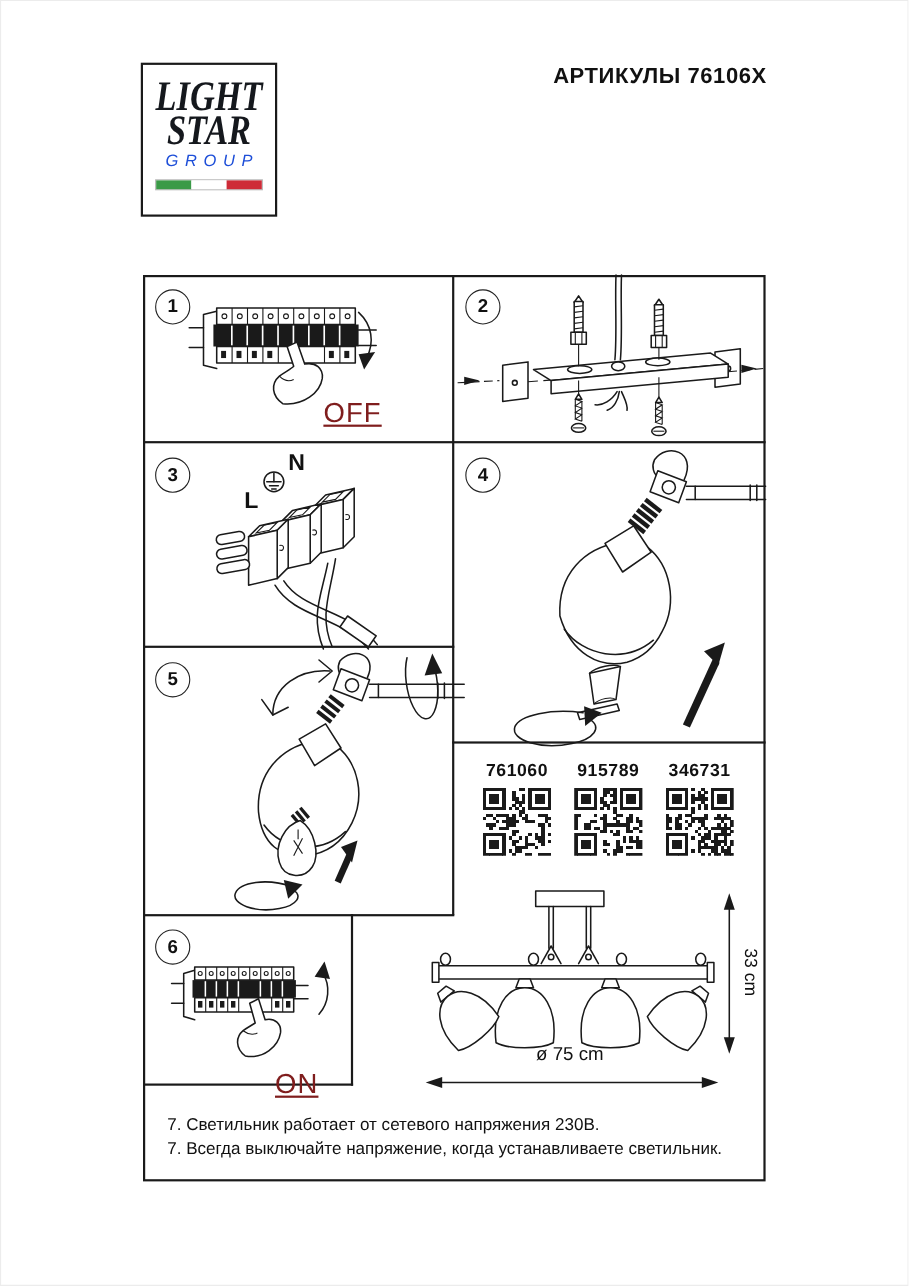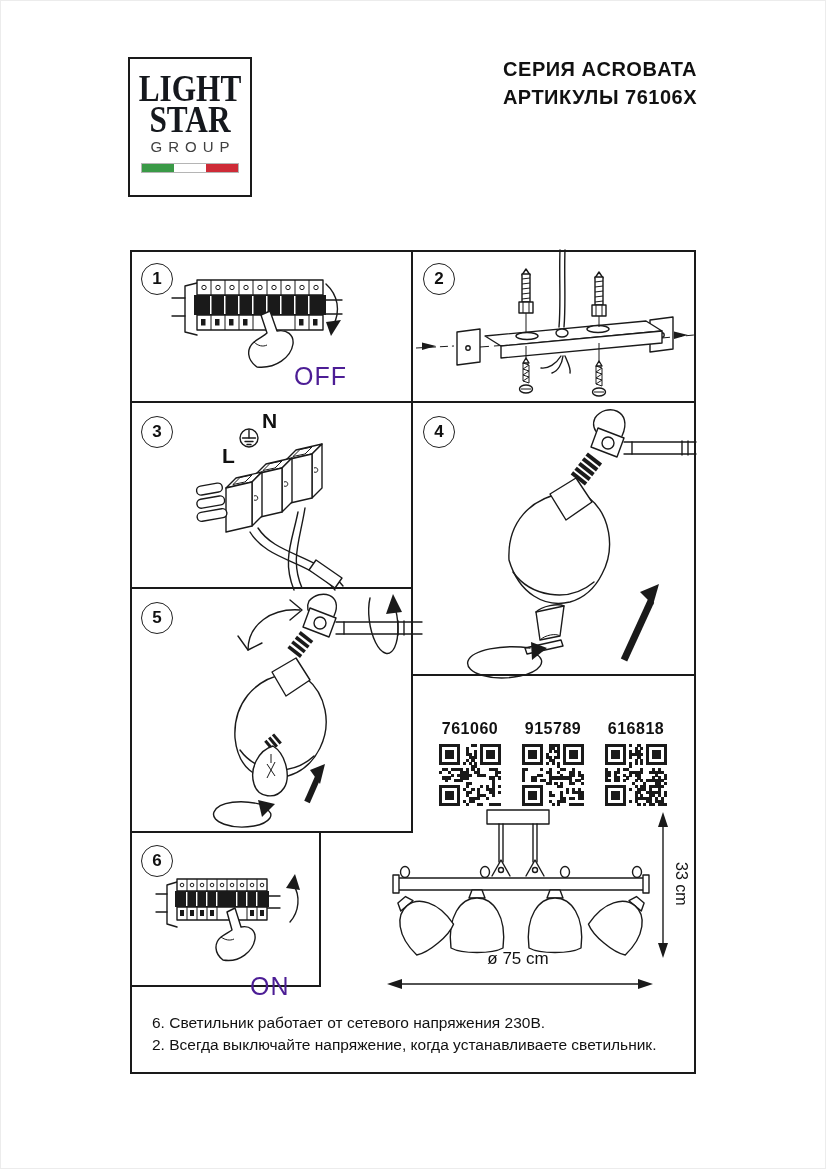--- a/index.html
+++ b/index.html
@@ -3,56 +3,56 @@
 <meta charset="utf-8">
 <style>
   * { margin:0; padding:0; box-sizing:border-box; }
   html,body { background:#ffffff; }
   body { font-family:"Liberation Sans", sans-serif; color:#111; }
   .page { position:relative; width:826px; height:1169px; background:#fff;
           box-shadow: inset 0 0 0 1px #ececec; overflow:hidden; }
 
   
   .logo-box { position:absolute; left:128px; top:57px; width:124px; height:140px;
-              border:2px solid #1a1a1a; text-align:center; padding-top:12px; background:#fff; }
+              border:2px solid #1a1a1a; text-align:center; padding-top:12px; background:#fff;font-style:italic; }
   .logo-word { font-family:"Liberation Serif", serif; font-weight:bold; font-size:34px;
                line-height:31px; letter-spacing:0px; color:#15181d;
                transform:scale(0.92,1.12); transform-origin:center top; }
-  .logo-group { font-size:15px; letter-spacing:6px; color:#404040; margin-top:5px;
+  .logo-group { font-size:15px; letter-spacing:6px; color:#1d4ed8; margin-top:5px;
                 padding-left:6px; }
   .logo-flag { display:flex; width:98px; height:10px; margin:8px auto 0;
                border:1px solid #b5b5b5; }
   .logo-flag span { flex:1; }
 
   .hdr-top { position:absolute; top:55px; right:129px; text-align:right;
              font-weight:bold; font-size:20px; line-height:28px; letter-spacing:.5px; }
   .hdr-instr { position:absolute; top:140px; right:129px; text-align:right;
                font-weight:bold; font-size:20px; line-height:25px; letter-spacing:2px; }
 
   
   .content-box { position:absolute; left:130px; top:250px; width:566px; height:824px;
                  border:2px solid #1a1a1a; }
   .gl { position:absolute; background:#1a1a1a; }
 
   
   .badge { position:absolute; width:32px; height:32px; border:1.8px solid #222;
            border-radius:50%; text-align:center; line-height:29px;
            font-size:17px; font-weight:bold; background:#fff; z-index:5; }
-  .step-label { position:absolute; font-size:25px; color:#4c1d95; z-index:5; letter-spacing:1px; }
+  .step-label { position:absolute; font-size:25px; color:#7f1d1d; z-index:5; letter-spacing:1px;text-decoration:underline; }
   .term-label { position:absolute; font-size:21px; font-weight:bold; z-index:5; }
 
   
   svg.art { position:absolute; overflow:visible; }
   .ln  { fill:none; stroke:#1a1a1a; stroke-width:1.4; stroke-linecap:round; stroke-linejoin:round; }
   .lnw { fill:#ffffff; stroke:#1a1a1a; stroke-width:1.4; stroke-linejoin:round; }
   .blk { fill:#1a1a1a; stroke:none; }
   .thin{ fill:none; stroke:#1a1a1a; stroke-width:1; }
 
   
-  .qr-row { position:absolute; left:438px; top:692px; display:flex; gap:19px; z-index:4;margin-top:28px; }
+  .qr-row { position:absolute; left:438px; top:692px; display:flex; gap:19px; z-index:4; }
   .qr-block { width:64px; text-align:center; }
   .qr-label { font-size:16px; font-weight:bold; letter-spacing:.5px; margin-bottom:6px; }
   .qr-img { width:62px; height:62px; margin:0 auto; }
 
   
   .dim-w { position:absolute; left:458px; top:949px; width:120px; text-align:center;
            font-size:17px; z-index:4; }
   .dim-h { position:absolute; left:690px; top:862px; font-size:16px;
            transform:rotate(90deg); transform-origin:0 0; white-space:nowrap; z-index:4; }
 
@@ -69,21 +69,20 @@
     <div class="logo-word">STAR</div>
     <div class="logo-group">GROUP</div>
     <div class="logo-flag">
       <span id="flag-g" style="background: rgb(58, 154, 71);"></span>
       <span id="flag-w" style="background: rgb(255, 255, 255);"></span>
       <span id="flag-r" style="background: rgb(206, 43, 55);"></span>
     </div>
   </div>
 
   <div class="hdr-top">
-    <div>СЕРИЯ ACROBATA</div>
     <div>АРТИКУЛЫ 76106X</div>
   </div>
 
   <div class="content-box"></div>
   <div class="gl" style="left:411px; top:250px; width:2px;  height:582px;"></div>
   <div class="gl" style="left:130px; top:401px; width:566px; height:2px;"></div>
   <div class="gl" style="left:130px; top:587px; width:283px; height:2px;"></div>
   <div class="gl" style="left:411px; top:674px; width:285px; height:2px;"></div>
   <div class="gl" style="left:130px; top:831px; width:283px; height:2px;"></div>
   <div class="gl" style="left:319px; top:831px; width:2px;  height:156px;"></div>
@@ -822,21 +821,21 @@
               <rect x="12" y="20" width="1.04" height="1.04"></rect>
               <rect x="16" y="20" width="1.04" height="1.04"></rect>
               <rect x="17" y="20" width="1.04" height="1.04"></rect>
               <rect x="18" y="20" width="1.04" height="1.04"></rect>
               <rect x="19" y="20" width="1.04" height="1.04"></rect>
               <rect x="20" y="20" width="1.04" height="1.04"></rect>
             </g>
           </svg></div>
     </div>
     <div class="qr-block">
-      <div class="qr-label">616818</div>
+      <div class="qr-label">346731</div>
       <div class="qr-img"><svg viewBox="0 0 21 21" width="62" height="62" shape-rendering="crispEdges">
             <rect width="21" height="21" fill="#fff"></rect>
             <g fill="#1a1a1a">
               <rect x="0" y="0" width="1.04" height="1.04"></rect>
               <rect x="1" y="0" width="1.04" height="1.04"></rect>
               <rect x="2" y="0" width="1.04" height="1.04"></rect>
               <rect x="3" y="0" width="1.04" height="1.04"></rect>
               <rect x="4" y="0" width="1.04" height="1.04"></rect>
               <rect x="5" y="0" width="1.04" height="1.04"></rect>
               <rect x="6" y="0" width="1.04" height="1.04"></rect>
@@ -1106,17 +1105,17 @@
     <polygon class="blk" points="303,158 298,143 308,143"></polygon>
 
     <line class="ln" x1="31" y1="184" x2="289" y2="184"></line>
     <polygon class="blk" points="27,184 42,179 42,189"></polygon>
     <polygon class="blk" points="293,184 278,179 278,189"></polygon>
   </svg>
   <div class="dim-w">ø 75 cm</div>
   <div class="dim-h">33 cm</div>
 
   <div class="notes">
-    <div>6. Светильник работает от сетевого напряжения 230В.</div>
-    <div>2. Всегда выключайте напряжение, когда устанавливаете светильник.</div>
+    <div>7. Светильник работает от сетевого напряжения 230В.</div>
+    <div>7. Всегда выключайте напряжение, когда устанавливаете светильник.</div>
   </div>
 
 </div>
 
 </body></html>

